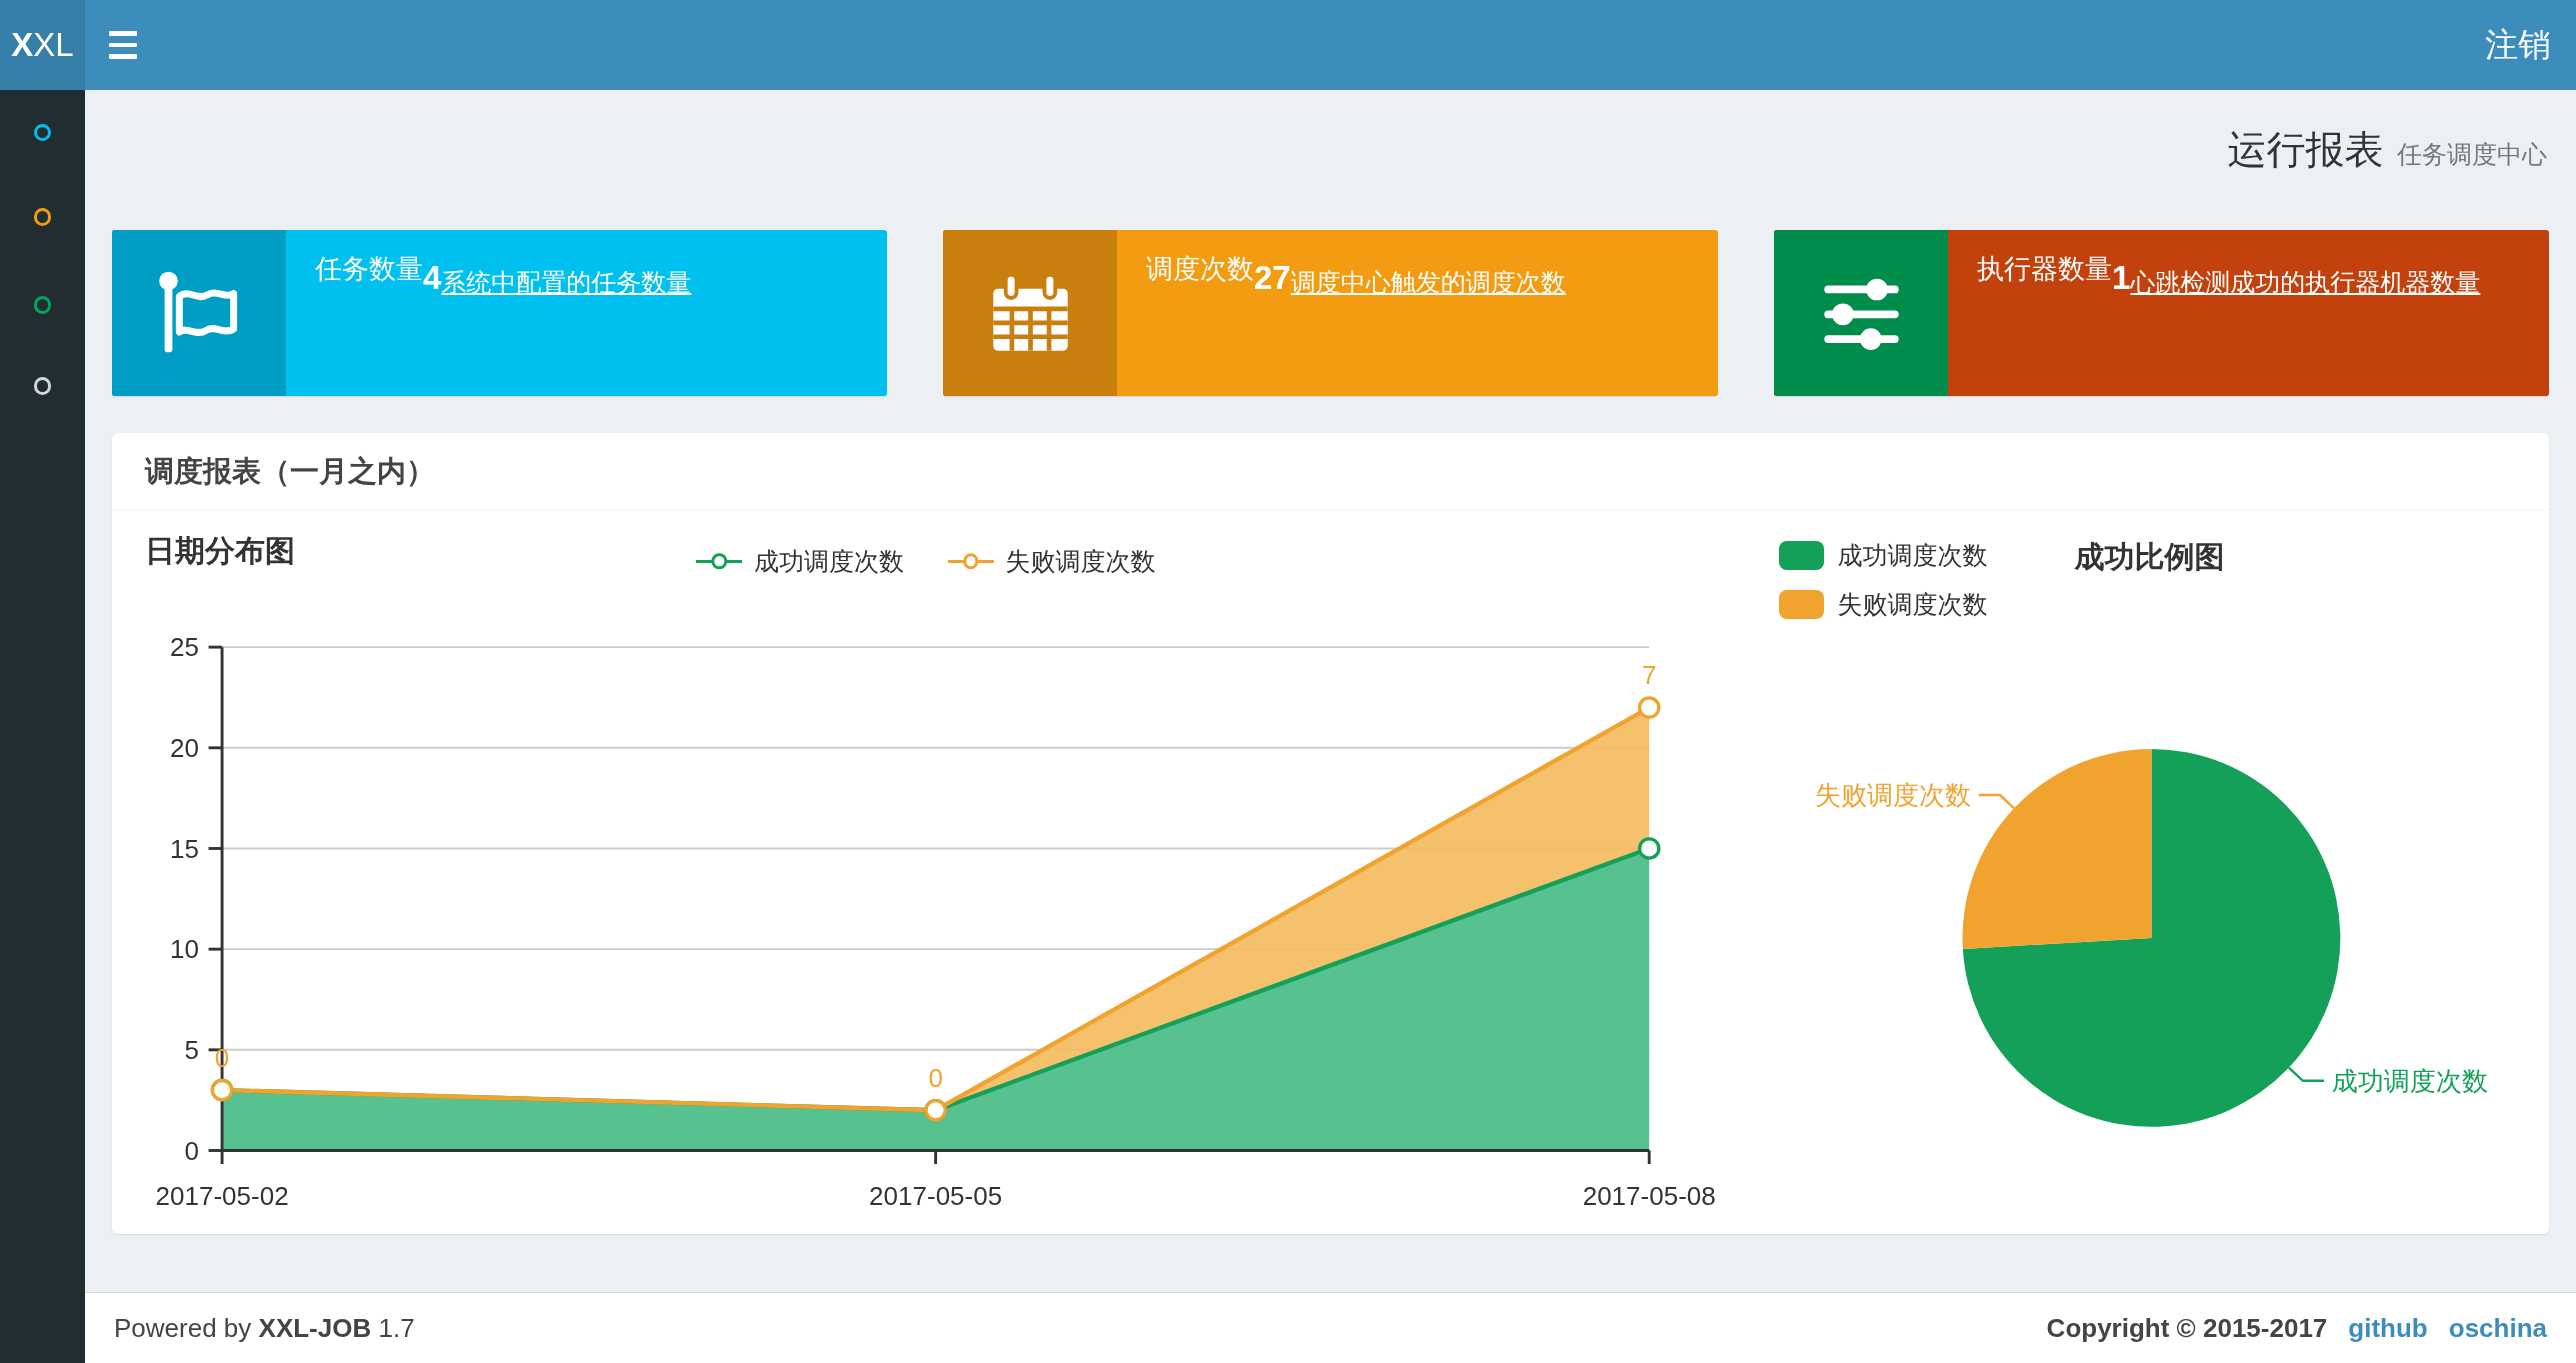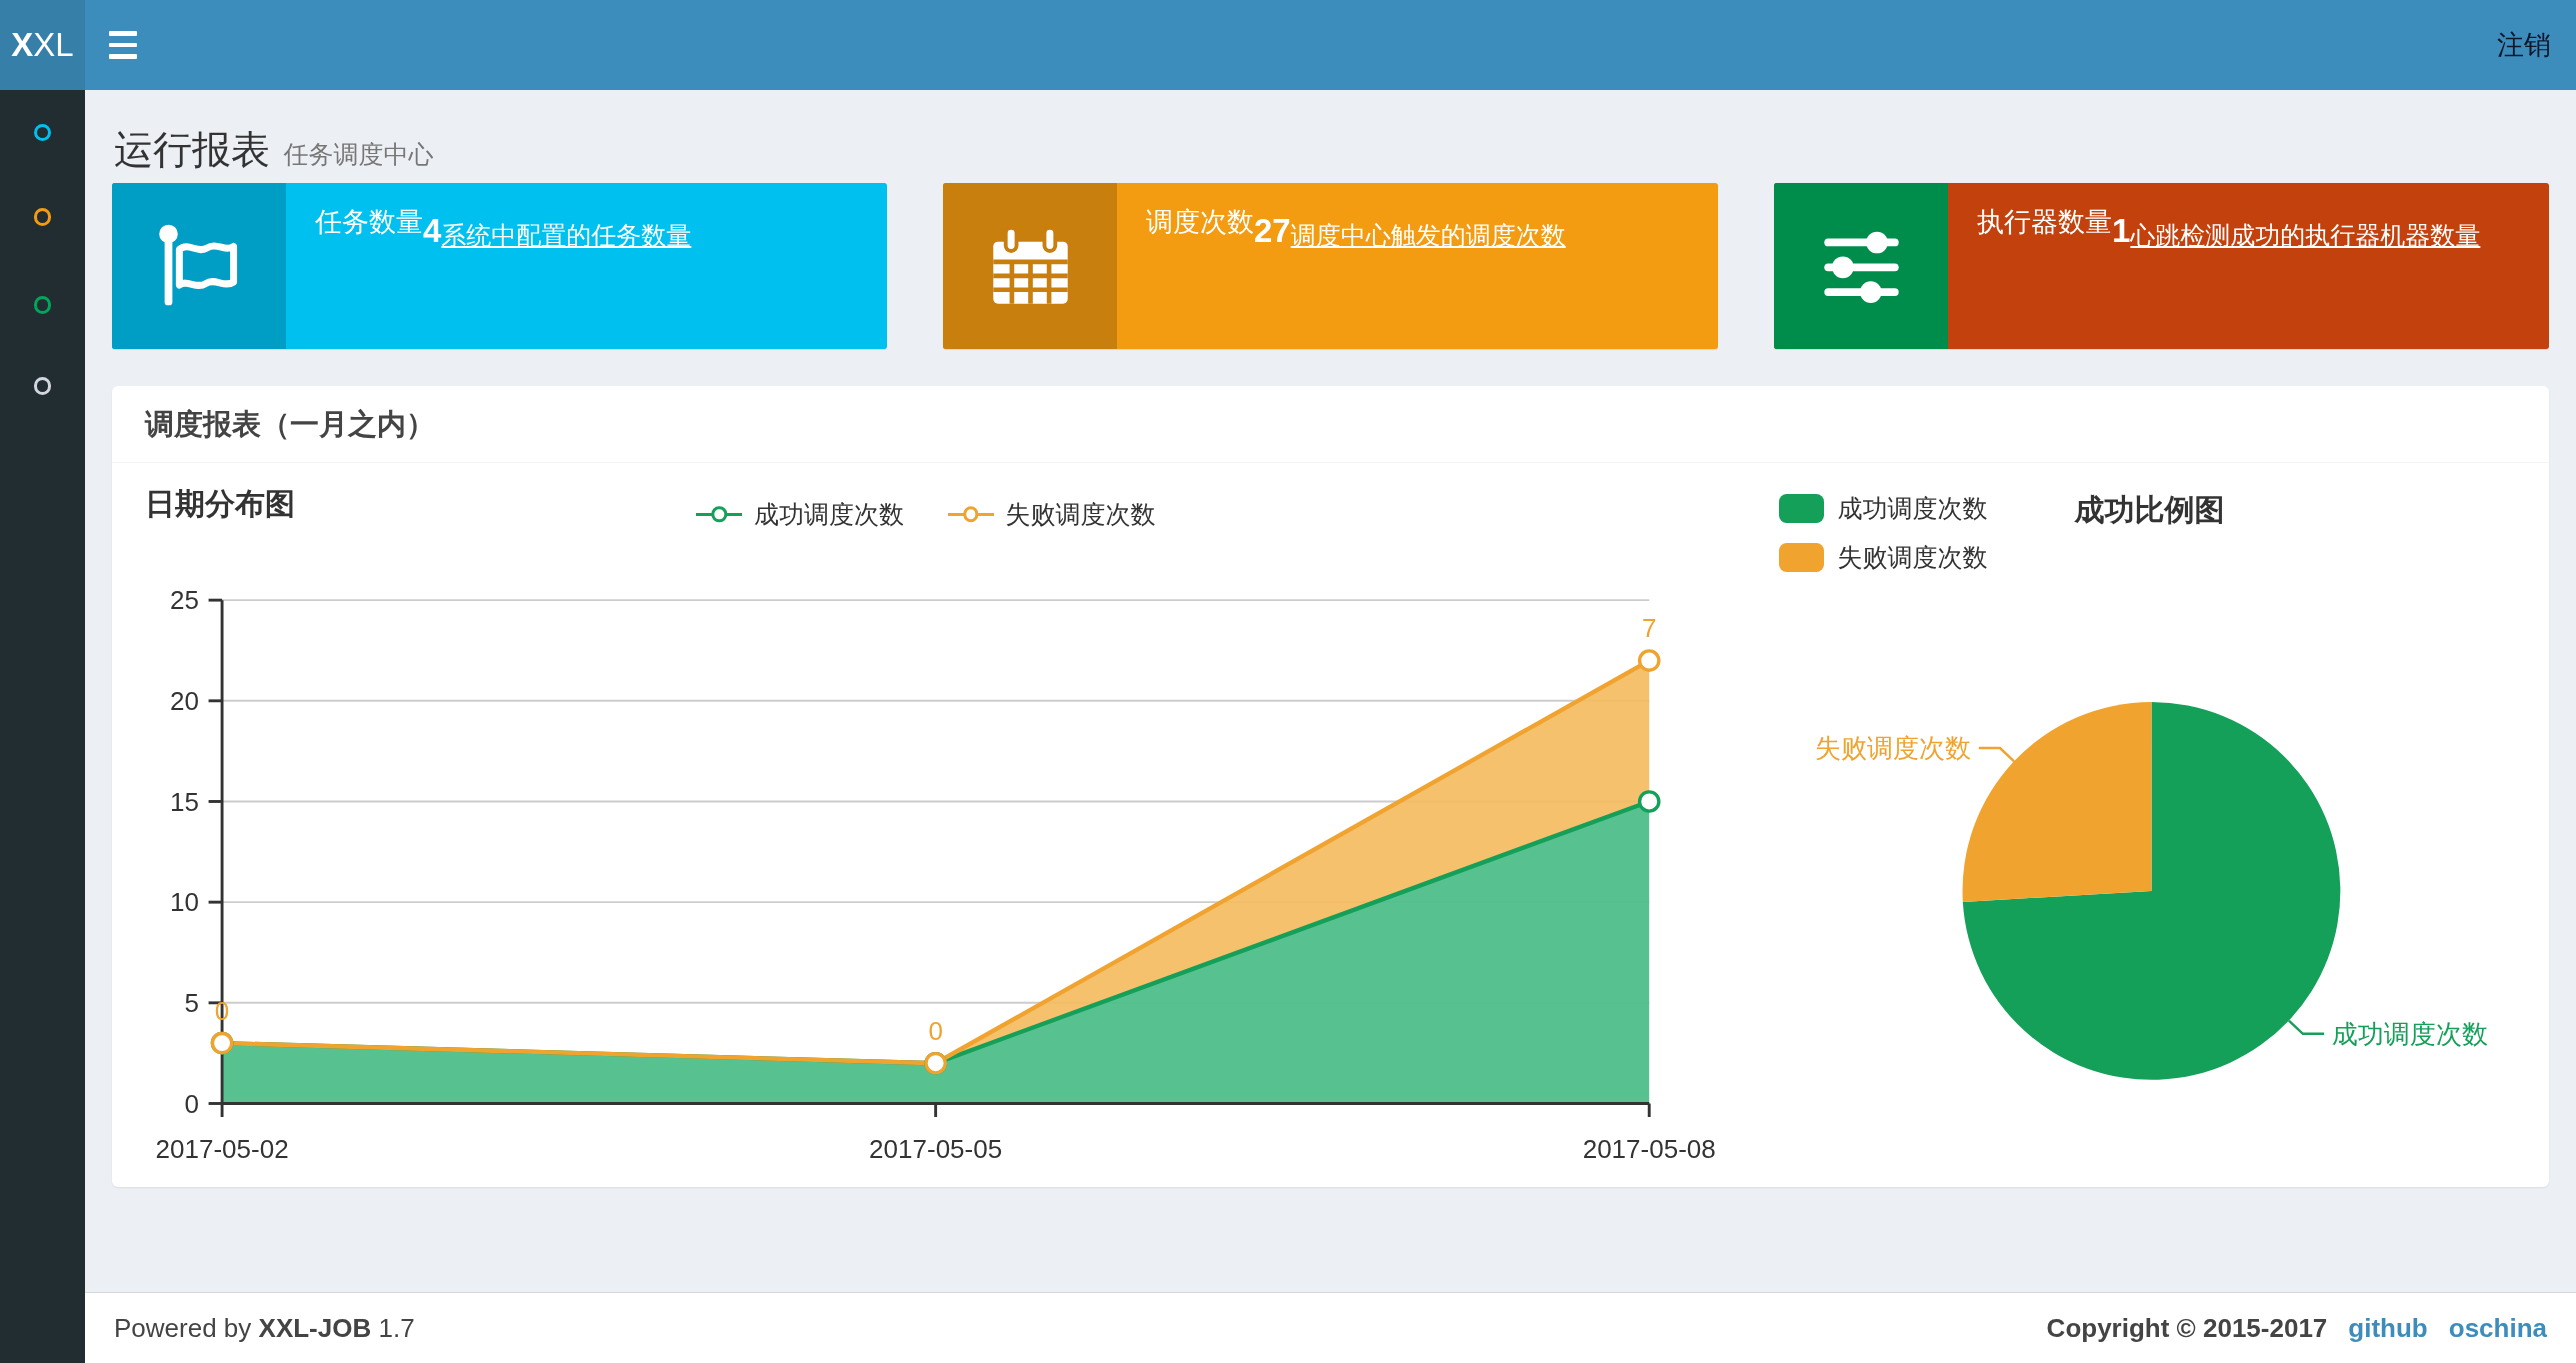--- a/index.html
+++ b/index.html
@@ -9,28 +9,28 @@
     background:#ecf0f5; position:relative; overflow:hidden; color:#333;
   }
   
   .navbar { position:absolute; top:0; left:0; width:2576px; height:90px; background:#3c8dbc; display:flex; align-items:stretch; z-index:10; }
   .logo { width:85px; background:#367fa9; color:#fff; display:flex; align-items:center; justify-content:center; font-size:33px; }
   .logo b { font-weight:800; }
   .logo span { font-weight:300; }
   .hamburger { width:75px; background:transparent; border:none; display:flex; flex-direction:column; justify-content:center; align-items:center; gap:6.7px; cursor:pointer; }
   .hamburger i { display:block; width:28px; height:4.8px; background:#fff; border-radius:1px; }
   .navbar-right { margin-left:auto; display:flex; align-items:stretch; }
-  .logout { color:#0f172a; font-size:27px; padding:0 25px; display:flex; align-items:center; cursor:pointer; }
+  .logout { color:#ffffff; font-size:33px; padding:0 25px; display:flex; align-items:center; cursor:pointer; }
   
   .sidebar { position:absolute; left:0; top:90px; width:85px; height:1274px; background:#222d32; z-index:9; }
   .side-item { position:absolute; left:0; width:85px; height:62px; display:flex; align-items:center; justify-content:center; cursor:pointer; }
   .circle-o { width:17.4px; height:17.4px; border-radius:50%; border:3.9px solid #fff; }
   
   .main { position:absolute; left:85px; top:90px; width:2491px; }
-  .content-header { padding:33px 29px 0 29px; height:93px; }
+  .content-header { padding:33px 29px 0 29px; height:140px;text-align:right; }
   .content-header h1 { font-size:39px; font-weight:500; color:#333; display:inline; }
   .content-header small { font-size:25px; font-weight:400; color:#777; margin-left:13.5px; }
   
   .cards { display:flex; gap:56px; padding:0 27px; }
   .card { flex:1; height:166px; border-radius:2.9px; display:flex; overflow:hidden; color:#fff; box-shadow:0 1px 1px rgba(0,0,0,.1); }
   .icon-block { width:174px; display:flex; align-items:center; justify-content:center; }
   .card-body { flex:1; padding:21px 42px 0 29px; display:flex; flex-direction:row; }
   .card-title { font-size:27px; }
   .card-value { font-size:33px; font-weight:bold; margin-top:7.7px; }
   .card-divider { height:2.9px; background:#fff; margin-top:14.5px; border:none; }

